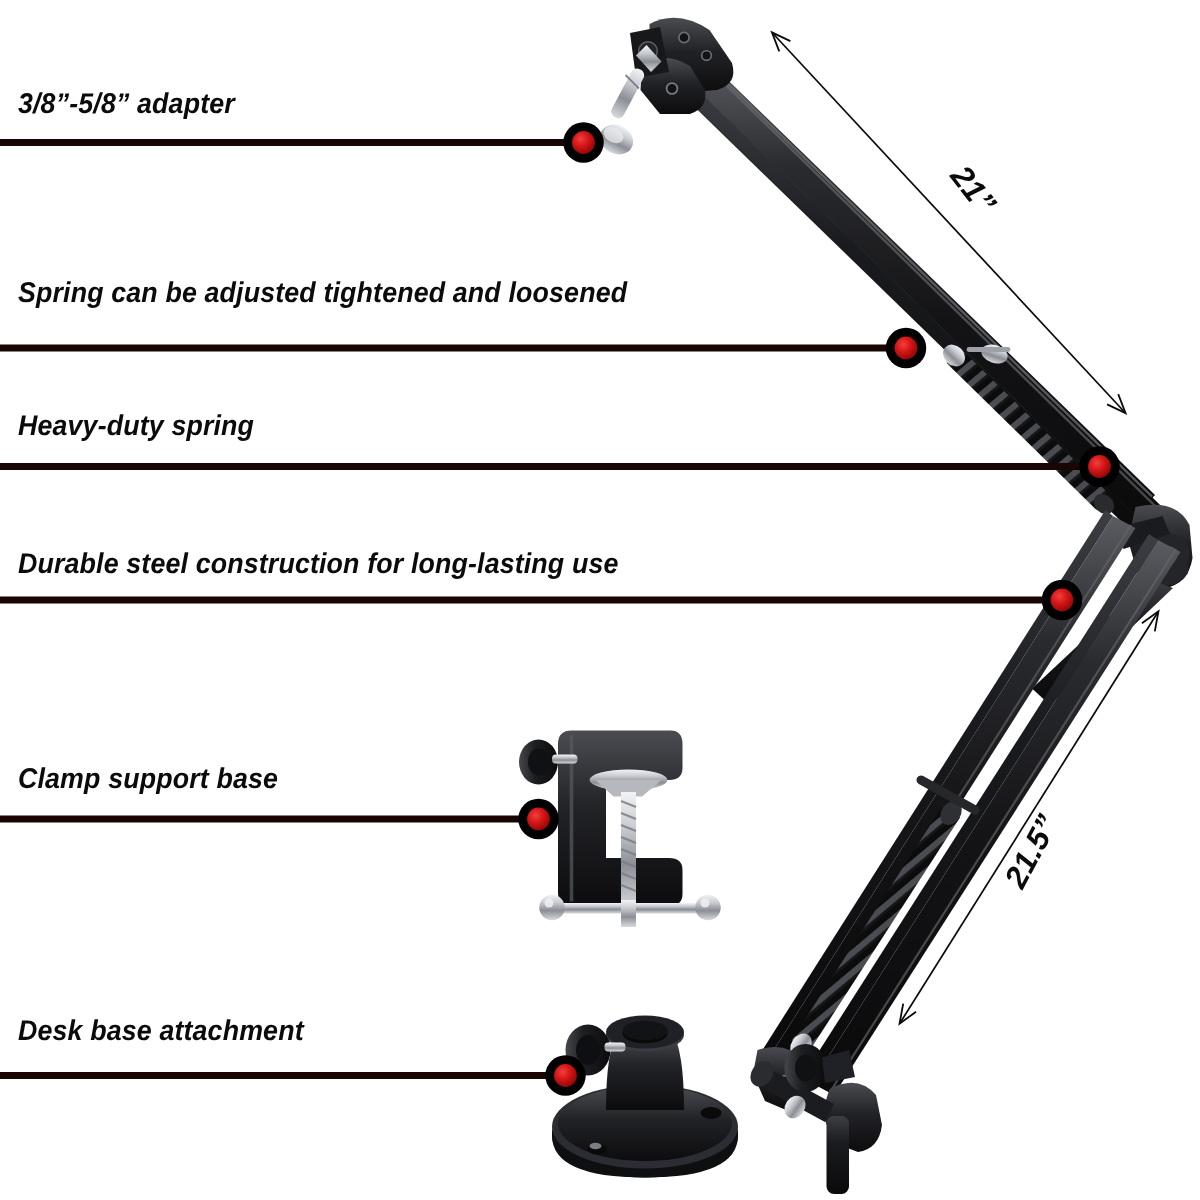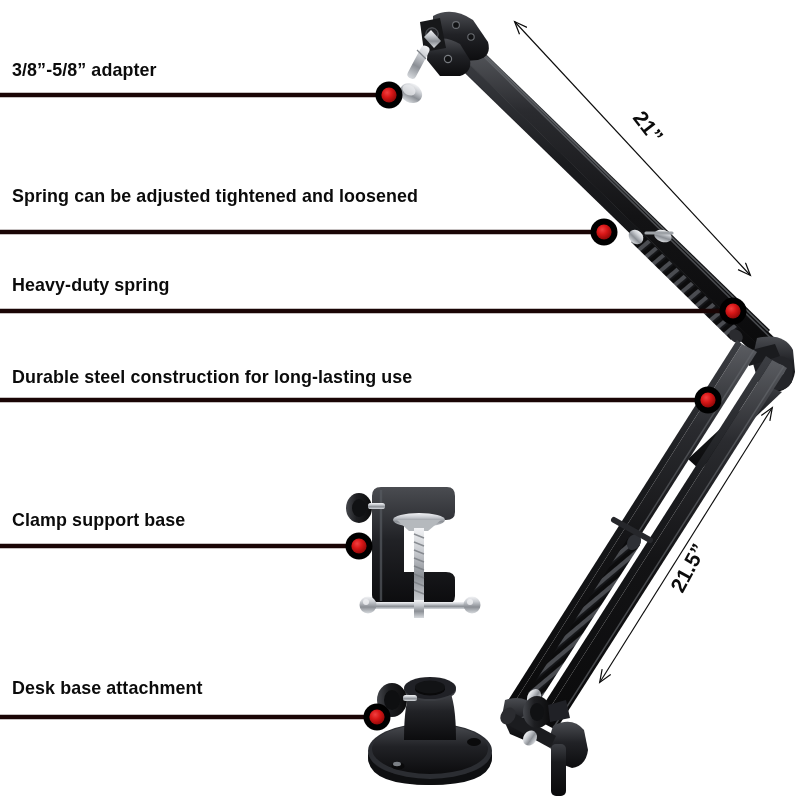--- a/index.html
+++ b/index.html
@@ -8,20 +8,21 @@
     padding: 0;
     background: #ffffff;
   }
   #stage {
     position: relative;
     width: 800px;
     height: 800px;
     background: #ffffff;
     overflow: hidden;
     font-family: "Liberation Sans", "DejaVu Sans", sans-serif;
+    font-style: italic;
   }
   #art {
     position: absolute;
     left: 0;
     top: 0;
     width: 800px;
     height: 800px;
   }
   .callout-label {
     position: absolute;

